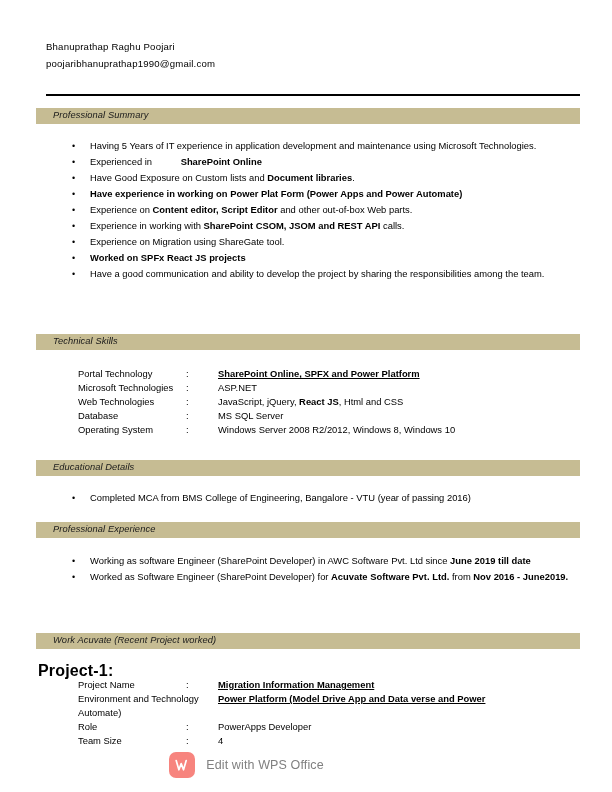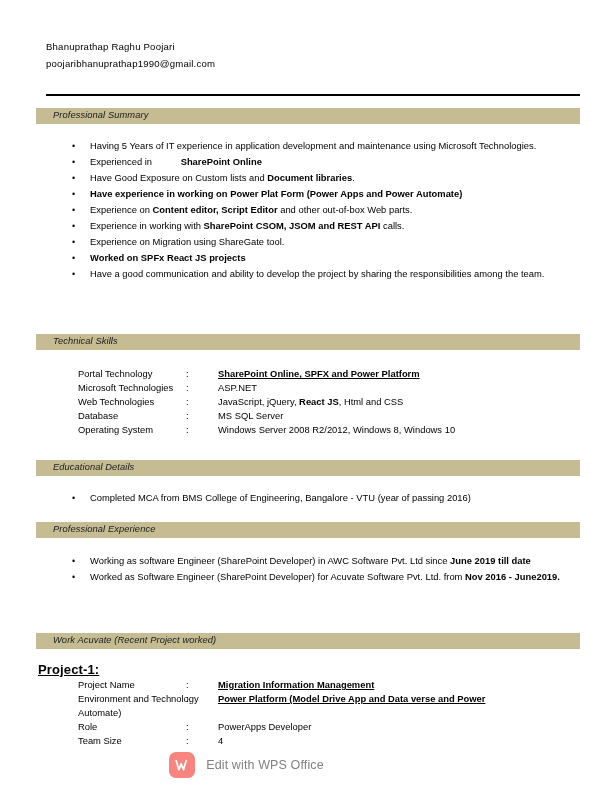--- a/index.html
+++ b/index.html
@@ -118,23 +118,22 @@
     margin-left: 180px;
   }
   .kvrow .v.bold { font-weight: bold; text-decoration: underline; }
   .kvrow .v.just { text-align: justify; }
   .kvrow.wrap { min-height: 28px; }
   .kvrow .k.wrapk { white-space: normal; width: 150px; line-height: 14px; }
 
   .project-title {
     position: absolute;
     left: 38px;
-    font-size: 13px;
+    font-size: 16px;
     font-weight: bold;
-    text-decoration: underline;
     letter-spacing: 0.01em;
   }
 
   
   .wps {
     position: absolute;
     left: 0;
     top: 752px;
     width: 493px;
     display: flex;
@@ -220,21 +219,21 @@
   </div>
   <div class="bullets" id="education-bullets" style="top:490px">
       <div class="bullet-row"><span class="dot">•</span><span><span>Completed MCA from BMS College of Engineering, Bangalore - VTU (year of passing 2016)</span></span></div>
     </div>
 
   <div class="band" style="top:522px">
     <span class="band-label">Professional Experience</span>
   </div>
   <div class="bullets" id="experience-bullets" style="top:553px">
       <div class="bullet-row"><span class="dot">•</span><span><span>Working as software Engineer (SharePoint Developer) in AWC Software Pvt. Ltd since </span><span style="font-weight: bold;">June 2019 till date</span></span></div>
-      <div class="bullet-row"><span class="dot">•</span><span><span>Worked as Software Engineer (SharePoint Developer) for </span><span style="font-weight: normal; margin-top: 31px;">Acuvate Software Pvt. Ltd.</span><span> from </span><span style="font-weight: bold;">Nov 2016 - June2019.</span></span></div>
+      <div class="bullet-row"><span class="dot">•</span><span><span>Worked as Software Engineer (SharePoint Developer) for </span><span style="font-weight: bold; margin-top: 31px;">Acuvate Software Pvt. Ltd.</span><span> from </span><span style="font-weight: bold;">Nov 2016 - June2019.</span></span></div>
     </div>
 
   <div class="band" style="top:633px">
     <span class="band-label">Work Acuvate (Recent Project worked)</span>
   </div>
   <div class="project-title" style="top:662px">Project-1:</div>
   <div class="kvtable" id="project-table" style="top:678px">
       <div class="kvrow">
         <span class="k">Project Name</span>
         <span class="c">:</span>

